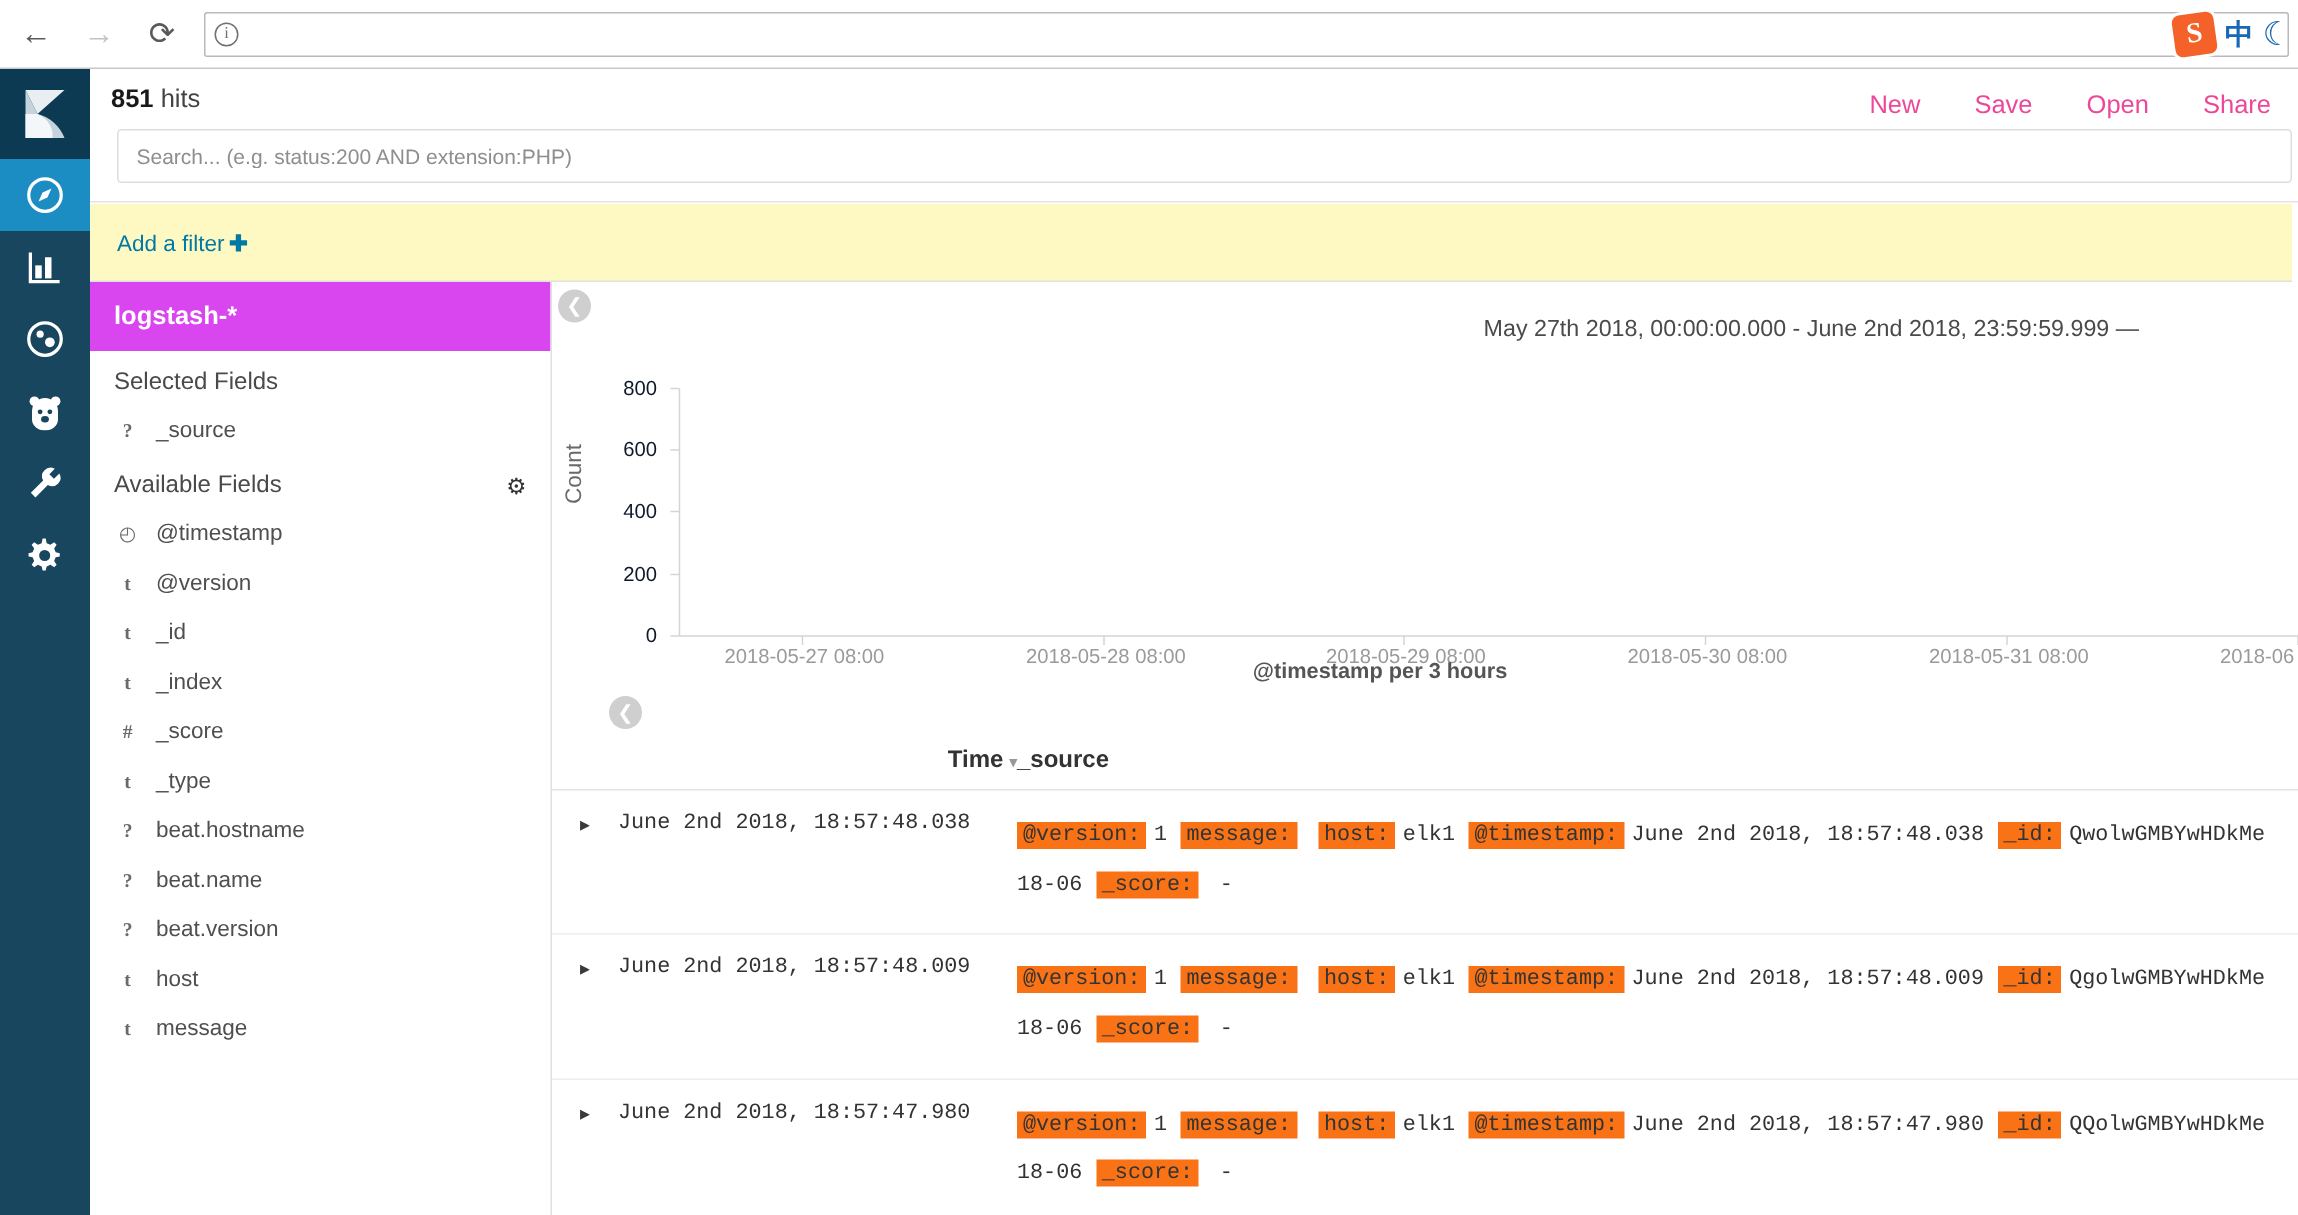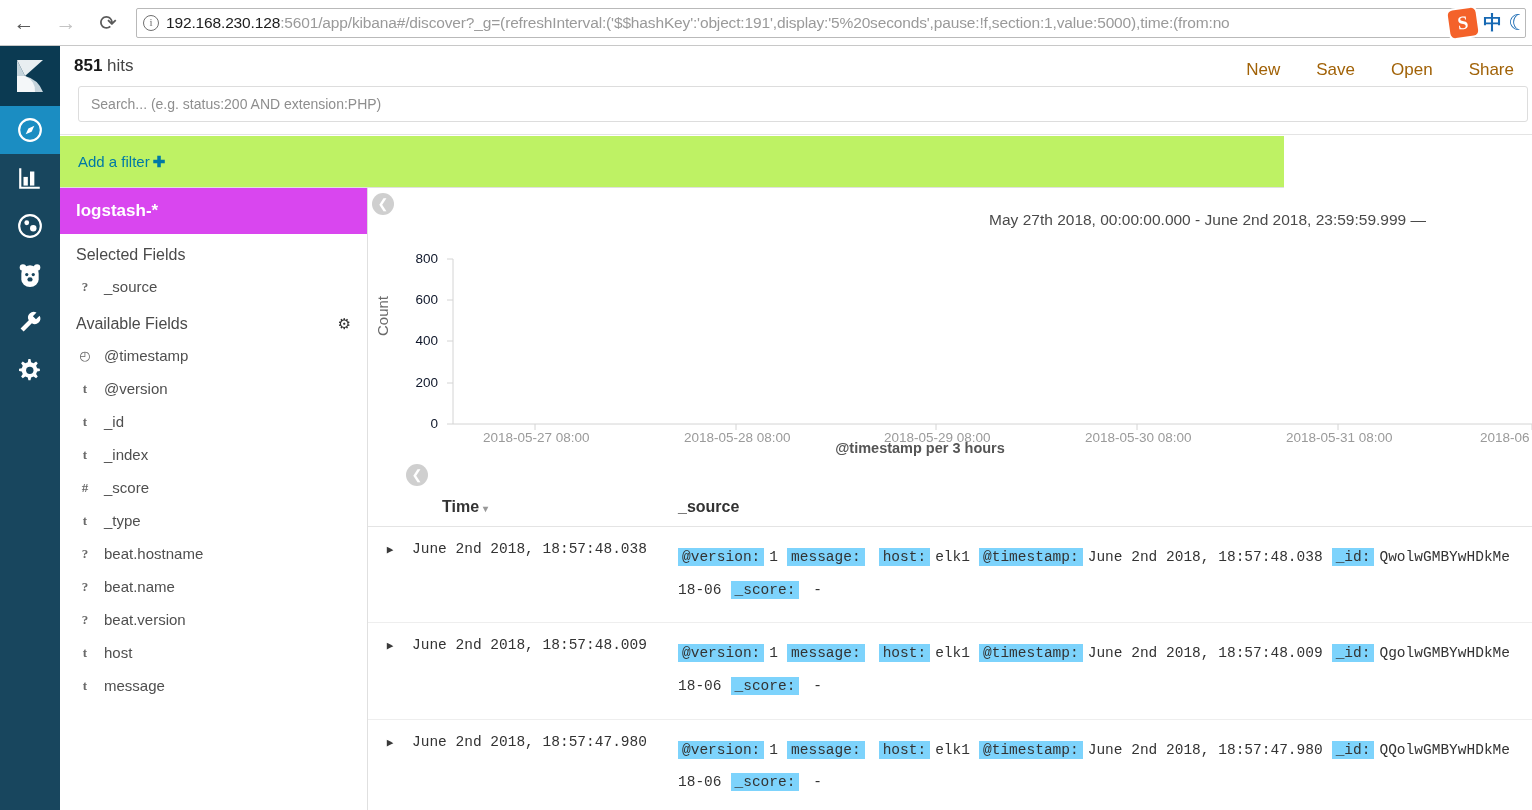--- a/index.html
+++ b/index.html
@@ -115,28 +115,28 @@
     background: #fff;
     font-family: "Liberation Sans", sans-serif;
     outline: none;
   }
   #query-input::placeholder { color: #8e8e8e; }
   #kbn-menu {
     position: absolute; right: 0; top: 8px;
     display: flex; gap: 0px;
   }
   .menu-link {
-    font-size: 17px; color: #a16207;
+    font-size: 17px; color: #ec4899;
     padding: 6px 18px;
     white-space: nowrap;
   }
   #filter-bar {
     position: absolute; top: 136px; left: 60px;
-    width: 1224px; height: 52px;
-    background: #bef264;
+    width: 1468px; height: 52px;
+    background: #fef9c3;
     border-bottom: 1px solid #e0e0e0;
     display: flex; align-items: center;
   }
   #add-filter {
     margin-left: 18px;
     font-size: 15px; color: #0079a5;
   }
   #add-filter .plus { font-weight: bold; margin-left: 3px; }
 
   
@@ -244,57 +244,56 @@
   #doc-table {
     position: absolute; top: 306px; left: 0;
     width: 1164px;
   }
   .tbl-head {
     display: flex;
     padding: 4px 0 10px 0;
     border-bottom: 1px solid #e4e4e4;
     font-size: 16px; font-weight: bold; color: #333;
   }
-  .col-time { width: 310px; padding-left: 74px; }
+  .col-time { width: 310px; padding-left: 74px; text-align: right; }
   .col-src { flex: 1; }
   .sort-caret { color: #999; font-size: 10px; margin-left: 4px; }
   .doc-row {
     display: flex;
     border-bottom: 1px solid #eee;
     padding: 14px 0 16px 0;
     font-family: "Liberation Mono", monospace;
     font-size: 14.5px;
     color: #333;
   }
   .expand-arrow {
     width: 44px; flex: 0 0 44px;
     text-align: center;
     color: #3a3a3a;
     font-size: 11px;
     padding-top: 2px;
   }
   .row-time { width: 266px; flex: 0 0 266px; color: #333; }
   .row-src { flex: 1; line-height: 2.25; padding-right: 4px; }
   .fkey {
-    background: #7dd3fc;
+    background: #f97316;
     padding: 1px 4px;
     margin-right: 5px;
   }
   .fval { margin-right: 9px; }
 </style>
 </head>
 <body>
 
 <div id="browser-bar">
   <div class="nav-btn">←</div>
   <div class="nav-btn disabled">→</div>
   <div class="nav-btn">⟳</div>
   <div id="url-field">
     <div id="info-icon">i</div>
-    <div id="url-text"><span class="host">192.168.230.128</span><span>:5601/app/kibana#/discover?_g=(refreshInterval:('$$hashKey':'object:191',display:'5%20seconds',pause:!f,section:1,value:5000),time:(from:no</span></div>
   </div>
   <div id="ime-tray">
     <div class="sogou-icon">S</div>
     <div class="ime-zh">中</div>
     <div class="ime-moon">☾</div>
   </div>
 </div>
 
 <div id="kbn-rail">
   <div id="kbn-logo">

